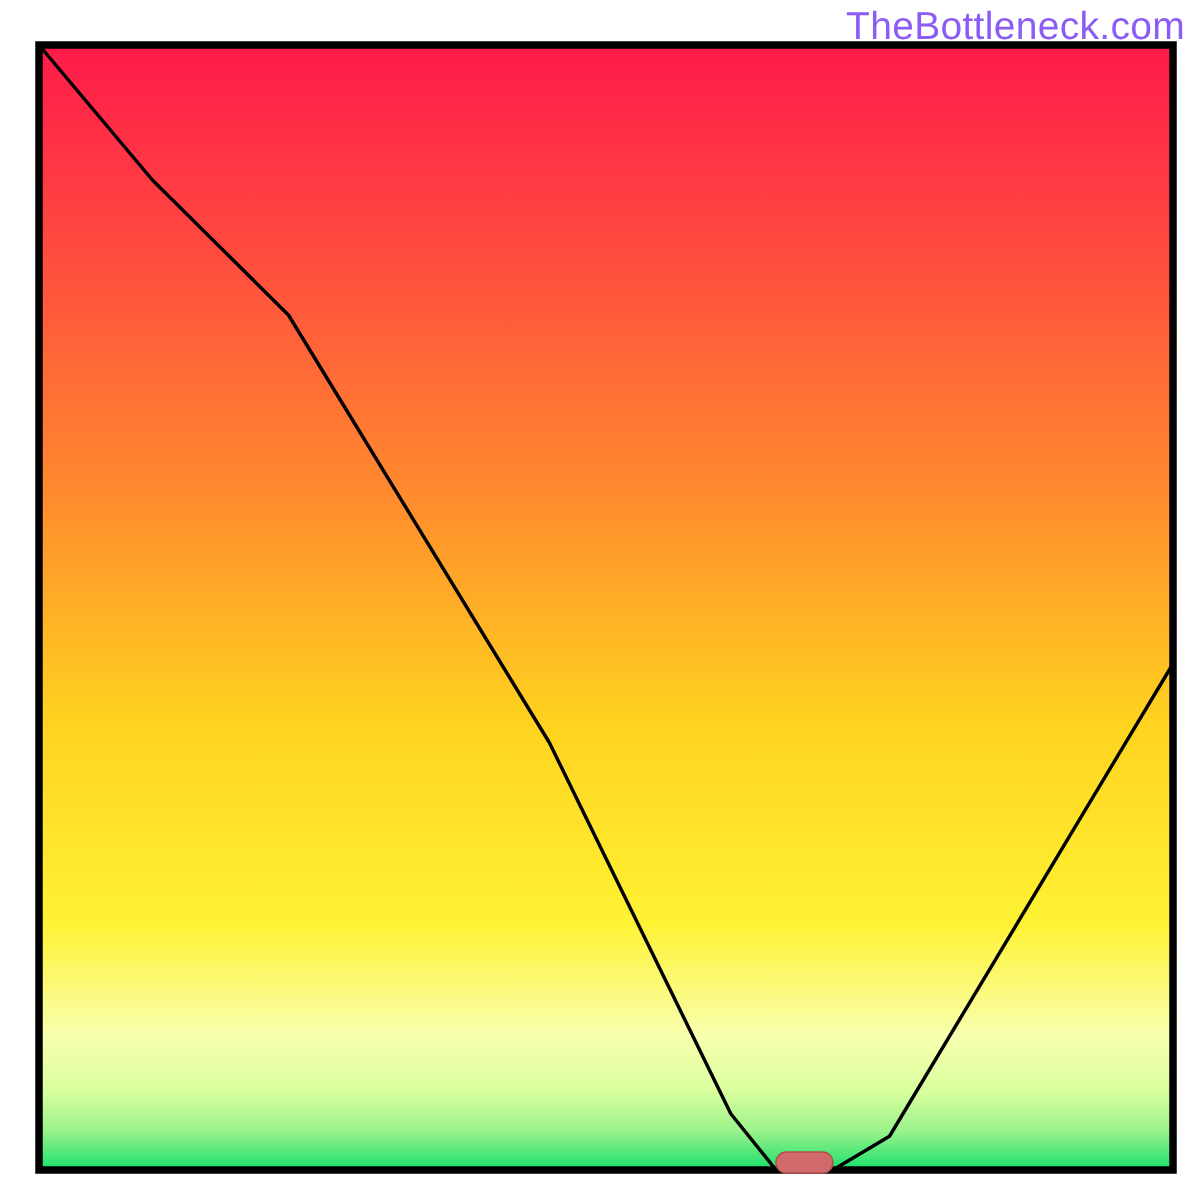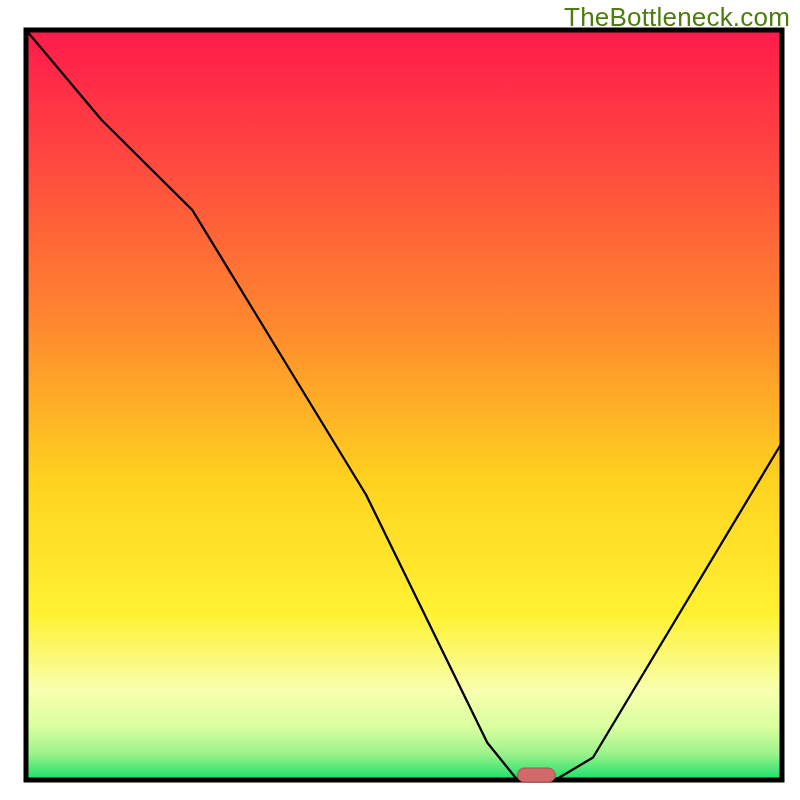--- a/index.html
+++ b/index.html
@@ -15,21 +15,21 @@
     position: relative;
     width: 800px;
     height: 800px;
   }
   .watermark {
     position: absolute;
     top: 2px;
     right: 10px;
     font-size: 26px;
     font-weight: 500;
-    color: #4d7c0f;
+    color: #8b5cf6;
     letter-spacing: 0.2px;
     z-index: 10;
   }
   svg.chart {
     position: absolute;
     top: 0;
     left: 0;
   }
 </style>
 </head>

